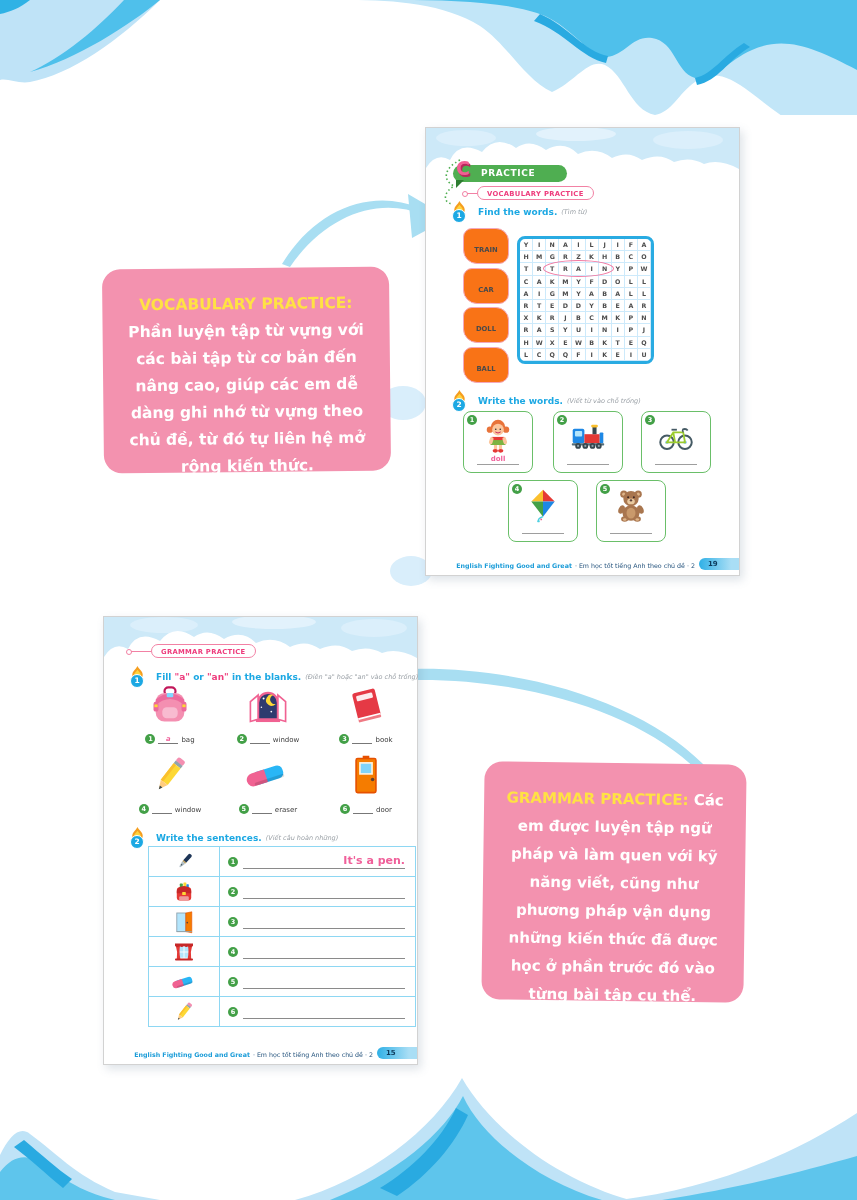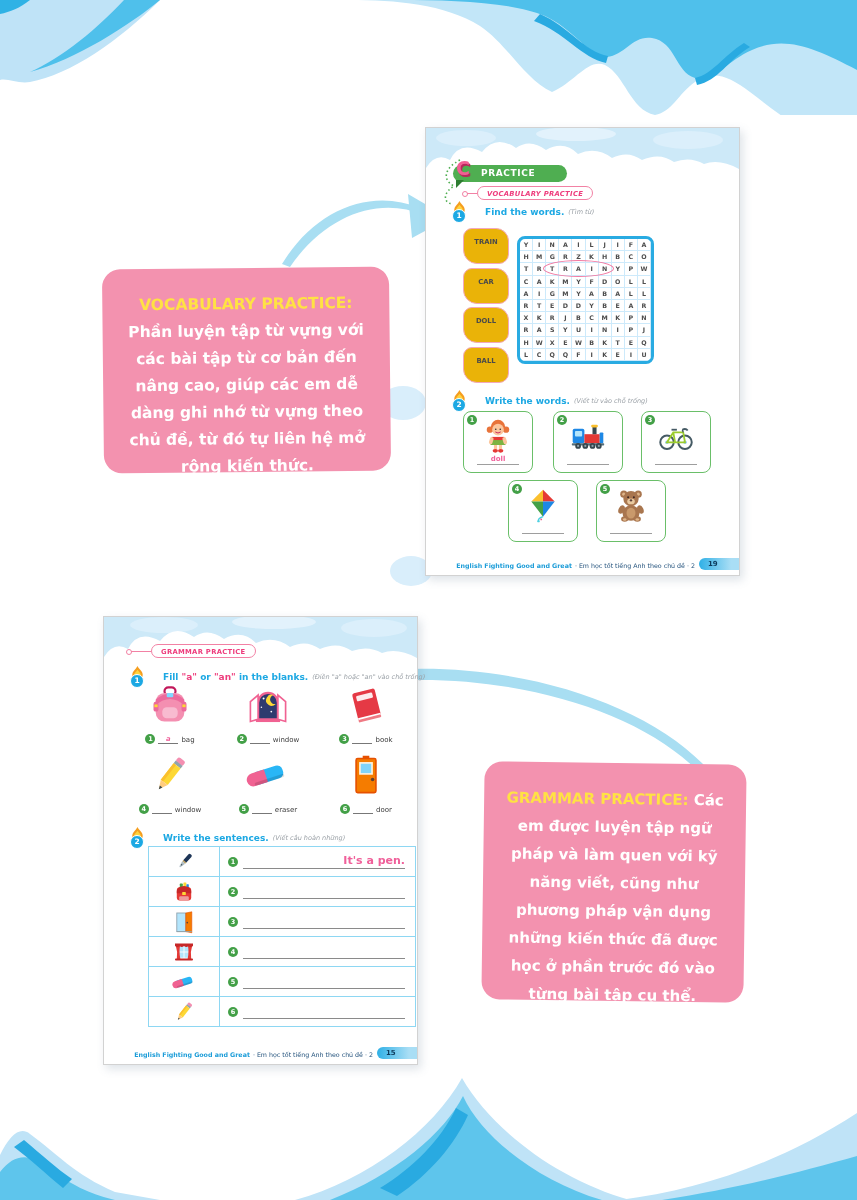--- a/index.html
+++ b/index.html
@@ -27,27 +27,27 @@
   .pill{position:absolute;height:14px;border:1.5px solid #f281a4;border-radius:9px;background:#fff;
         color:#ee3d7d;font-weight:bold;font-size:6.8px;line-height:14px;padding:0 9px;letter-spacing:.3px;box-sizing:border-box;}
   .pill-dot{position:absolute;width:4px;height:4px;border:1.2px solid #f281a4;border-radius:50%;background:#fff;}
   .pill-line{position:absolute;height:1.2px;background:#f281a4;}
 
   .ex-head{position:absolute;display:flex;align-items:center;}
   .flame-wrap{position:relative;width:19px;height:20px;flex:0 0 19px;}
   .flame-wrap .ficon{position:absolute;left:0;top:-2px;width:19px;height:19px;display:block;}
   .ex-num{position:absolute;left:2px;bottom:-1px;width:12px;height:12px;border-radius:50%;background:#1ca8e3;
           border:1px solid #fff;color:#fff;font-size:7.5px;font-weight:bold;text-align:center;line-height:12px;}
-  .ex-title{margin-left:16px;font-size:9px;font-weight:bold;color:#1ca8e3;white-space:nowrap;}
+  .ex-title{margin-left:9px;font-size:9px;font-weight:bold;color:#1ca8e3;white-space:nowrap;}
   .ex-hint{margin-left:4px;font-size:6.5px;font-style:italic;color:#9aa0a6;white-space:nowrap;}
   .tp-pink{color:#ee3d7d;}
 
   .word-col{position:absolute;display:flex;flex-direction:column;justify-content:space-between;align-items:center;}
-  .wbadge{background:#eab308;border:1.5px solid #f3a8bd;border-radius:9px 13px 10px 14px;color:#4a4a4a;
-          font-weight:bold;font-size:6.8px;padding:4px 8px;height:36px;line-height:18px;text-align:center;
+  .wbadge{background:#f97316;border:1.5px solid #f3a8bd;border-radius:9px 13px 10px 14px;color:#4a4a4a;
+          font-weight:bold;font-size:6.8px;padding:12px 8px;height:36px;line-height:18px;text-align:center;
           min-width:46px;box-sizing:border-box;white-space:nowrap;}
 
   .wsgrid{position:absolute;left:91px;top:108px;width:137px;height:128px;border:3px solid #29abe2;border-radius:8px;
           background:#fff;display:grid;grid-template-columns:repeat(10,1fr);grid-template-rows:repeat(10,1fr);
           box-sizing:border-box;overflow:hidden;}
   .wscell{display:flex;align-items:center;justify-content:center;font-size:6.3px;font-weight:bold;color:#4d4d4d;
           border-right:1px solid #cdeafb;border-bottom:1px solid #cdeafb;}
   .circle-overlay{position:absolute;left:117px;top:132px;width:69px;height:15px;border:1.5px solid #f279a2;
                   border-radius:50%;z-index:2;}
 
@@ -145,21 +145,21 @@
     <svg class="squiggle" width="26" height="48" viewBox="0 0 26 48">
       <path d="M20 2 C4 10 2 22 14 28 C4 34 2 44 12 46" fill="none" stroke="#4fae51" stroke-width="1.6" stroke-dasharray="1.5 2.6"></path>
     </svg>
     <div class="ribbon">
       <span>PRACTICE</span>
     </div>
     <div class="letter-c">C</div>
 
     <div class="pill-dot" style="left:36px;top:63px;"></div>
     <div class="pill-line" style="left:41px;top:65px;width:10px;"></div>
-    <div class="pill" style="left:51px;top:58px;font-style:italic;">
+    <div class="pill" style="left:51px;top:58px;">
       <span>VOCABULARY PRACTICE</span>
     </div>
 
     <div class="ex-head" style="left:24px;top:74px;">
       <span class="flame-wrap">
         <span class="ficon"><svg viewBox="0 0 40 40" width="100%" height="100%">
               <path d="M20 2 C23 9 31 12 31 21 a11 11 0 0 1 -22 0 C9 13 16 10 20 2 z" fill="#f59e20"></path>
               <path d="M20 10 c2 4 7 6 7 11 a7 7 0 0 1 -14 0 c0 -5 5 -7 7 -11 z" fill="#ffd43d"></path>
             </svg></span>
         <span class="ex-num">1</span>

